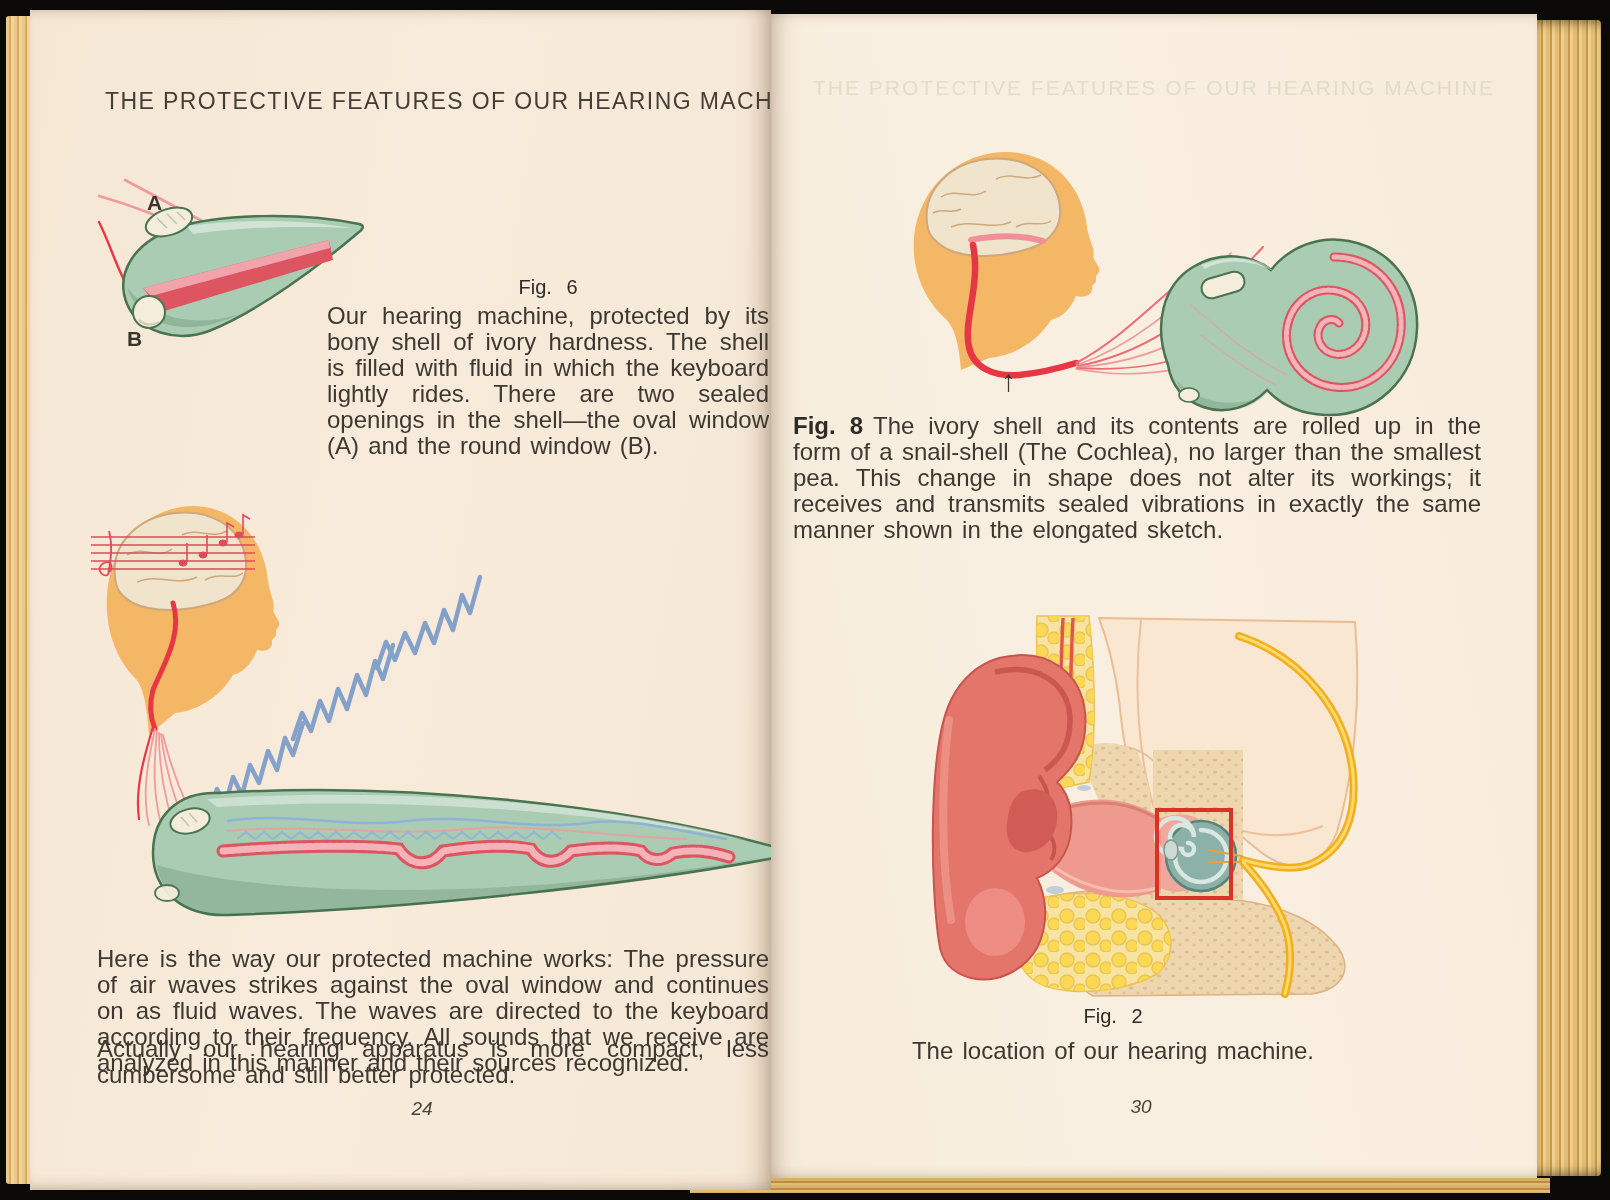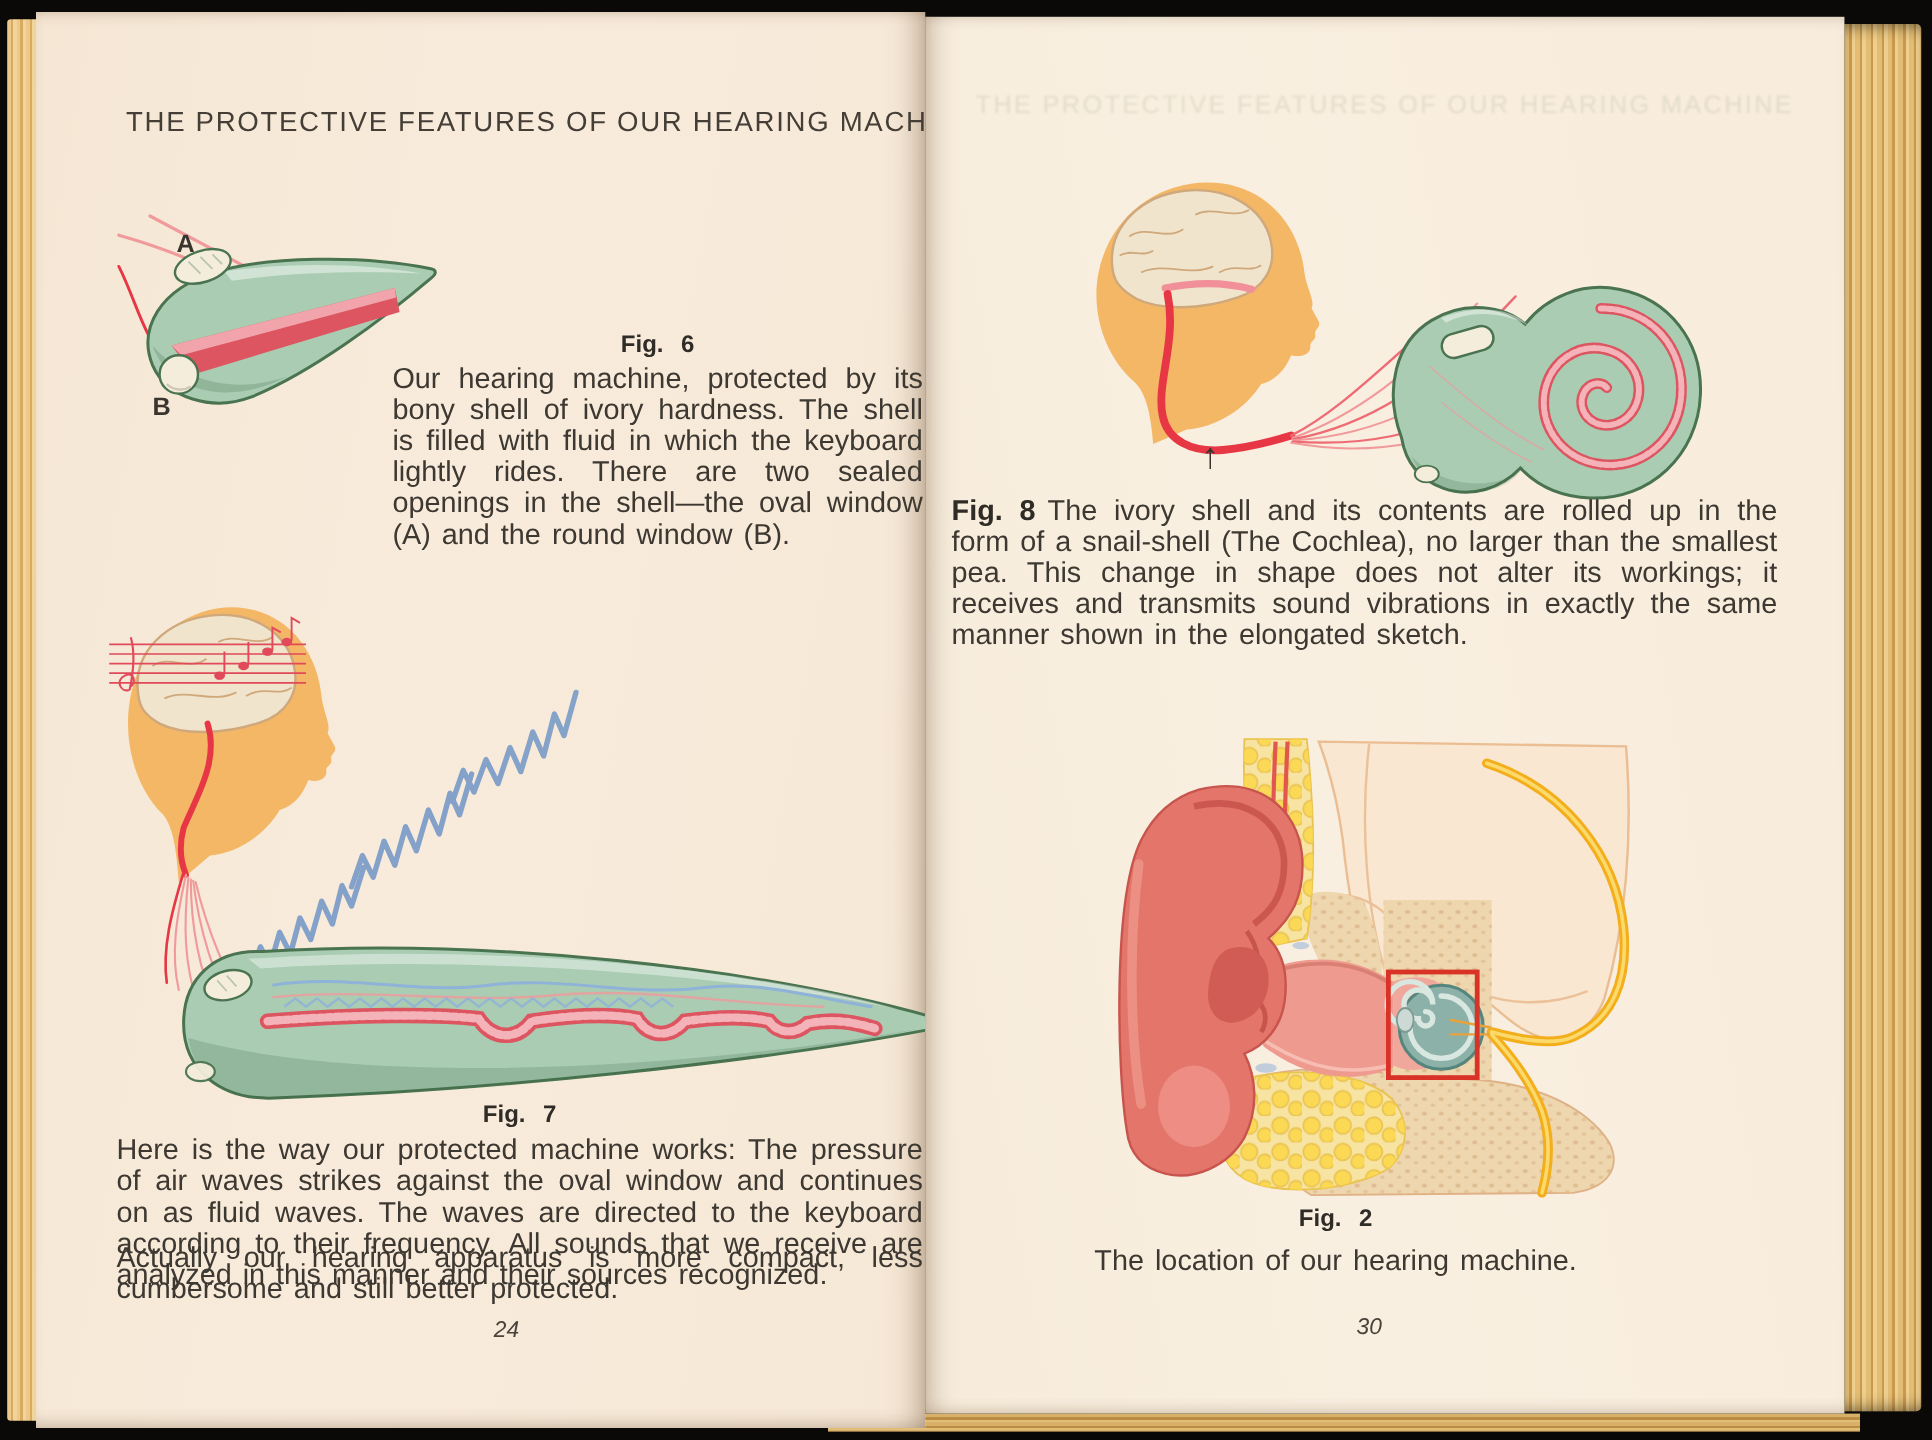--- a/index.html
+++ b/index.html
@@ -16,21 +16,21 @@
   .edge-left{left:6px;top:16px;width:24px;height:1168px;border-radius:3px 0 0 3px;
     background:repeating-linear-gradient(90deg,#ecc98b 0 3px,#d9ab60 3px 5px,#f0d49a 5px 8px);}
   .edge-right{left:1537px;top:20px;width:64px;height:1156px;border-radius:0 4px 4px 0;
     background:repeating-linear-gradient(90deg,#e3bd74 0 4px,#c99a4e 4px 6px,#efcf8e 6px 9px);
     box-shadow:inset 0 10px 12px -8px rgba(0,0,0,.5), inset 0 -10px 12px -8px rgba(0,0,0,.5);}
   .edge-bottom{left:690px;top:1178px;width:860px;height:15px;
     background:repeating-linear-gradient(180deg,#d8b068 0 3px,#b98c42 3px 5px,#e2bd78 5px 7px);}
   .heading{color:#443e37;font-size:23px;letter-spacing:1.4px;font-weight:400;white-space:nowrap;}
   .ghost{color:rgba(125,135,115,.17);filter:blur(.7px);font-size:21px;letter-spacing:2px;
     text-align:center;width:100%;white-space:nowrap;}
-  .figlabel{font-weight:700;font-size:20px;color:#2f2b26;word-spacing:9px;text-align:center;}
+  .figlabel{font-weight:400;font-size:20px;color:#2f2b26;word-spacing:9px;text-align:center;}
   .cap{font-size:24px;line-height:26px;color:#3d3831;text-align:justify;text-align-last:left;word-spacing:2.5px;}
   .cap b{color:#2f2b26;margin-right:10px;}
   .center{text-align:center;}
   .pagenum{font-size:19px;color:#49433b;text-align:center;font-style:italic;}
   .arrow-up{font-size:30px;color:#3a362f;line-height:1;}
   .marker{font-weight:700;font-size:21px;fill:#3a342e;font-family:"Liberation Sans",sans-serif;}
   svg{display:block;}
 </style>
 </head>
 <body>
@@ -125,21 +125,20 @@
         <path d="M140,346 C220,338 300,352 380,344 C450,338 520,352 600,354" style="stroke:var(--nerve-pink)" stroke-width="2" opacity=".8"></path>
         <path d="M150,354 l9,-7 l9,7 l9,-7 l9,7 l9,-7 l9,7 l9,-7 l9,7 l9,-7 l9,7 l9,-7 l9,7 l9,-7 l9,7 l9,-7 l9,7 l9,-7 l9,7 l9,-7 l9,7 l9,-7 l9,7 l9,-7 l9,7 l9,-7 l9,7 l9,-7 l9,7 l9,-7 l9,7 l9,-7 l9,7 l9,-7 l9,7 l9,-7 l9,7" stroke="#8fb2d8" stroke-width="2" opacity=".85"></path>
       </g>
 
       <g fill="none" stroke-linecap="round">
         <path d="M136,366 C210,360 280,360 312,364 C324,382 344,382 356,366 C396,360 424,360 444,364 C454,380 472,380 484,366 C514,362 536,362 554,366 C562,377 576,377 586,368 C606,364 622,366 642,372" style="stroke:var(--keyboard-red)" stroke-width="13"></path>
         <path d="M136,366 C210,360 280,360 312,364 C324,382 344,382 356,366 C396,360 424,360 444,364 C454,380 472,380 484,366 C514,362 536,362 554,366 C562,377 576,377 586,368 C606,364 622,366 642,372" style="stroke:var(--keyboard-light)" stroke-width="7" stroke-dasharray="4 3"></path>
       </g>
     </svg>
 
-    <div class="abs figlabel" style="left:67px;top:908px;width:672px">Fig. 7</div>
     <div class="abs cap" style="left:67px;top:936px;width:672px">Here is the way our protected machine works: The pressure of air waves strikes against the oval window and continues on as fluid waves. The waves are directed to the keyboard according to their frequency. All sounds that we receive are analyzed in this manner and their sources recognized.</div>
     <div class="abs cap" style="left:67px;top:1026px;width:672px">Actually our hearing apparatus is more compact, less cumbersome and still better protected.</div>
 
     <div class="abs pagenum" style="left:362px;top:1088px;width:60px">24</div>
   </div>
 
   <div class="page page-right">
 
     <div class="abs ghost" style="left:0;top:62px">THE PROTECTIVE FEATURES OF OUR HEARING MACHINE</div>
 
@@ -174,21 +173,21 @@
       <ellipse cx="318" cy="260" rx="10" ry="7" fill="#f4eddc" style="stroke:var(--shell-outline)" stroke-width="1.6"></ellipse>
       <g fill="none" style="stroke:var(--nerve-pink)" stroke-width="1.3" opacity=".7">
         <path d="M320,170 C350,196 380,222 416,240"></path>
           <path d="M330,200 C355,220 380,238 405,250"></path>
       </g>
     </svg>
 
     <div class="abs arrow-up" style="left:230px;top:352px">↑</div>
 
     <div class="abs cap" style="left:22px;top:399px;width:688px">
-      <b>Fig. 8</b><span>The ivory shell and its contents are rolled up in the form of a snail-shell (The Cochlea), no larger than the smallest pea. This change in shape does not alter its workings; it receives and transmits sound vibrations in exactly the same manner shown in the elongated sketch.</span>
+      <b>Fig. 8</b><span>The ivory shell and its contents are rolled up in the form of a snail-shell (The Cochlea), no larger than the smallest pea. This change in shape does not alter its workings; it receives and transmits sealed vibrations in exactly the same manner shown in the elongated sketch.</span>
     </div>
 
     <svg class="abs" style="left:132px;top:586px" width="460" height="400" viewBox="0 0 460 400">
       <defs>
         <pattern id="speck" width="14" height="12" patternUnits="userSpaceOnUse">
           <ellipse cx="4" cy="4" rx="2.2" ry="1.6" style="fill:var(--bone-speck)" opacity=".7"></ellipse>
           <ellipse cx="11" cy="9" rx="1.8" ry="1.4" style="fill:var(--bone-speck)" opacity=".55"></ellipse>
         </pattern>
         <pattern id="fat" width="26" height="22" patternUnits="userSpaceOnUse">
           <circle cx="8" cy="8" r="7" style="fill:var(--fat-yellow);stroke:var(--fat-outline)" stroke-width="1.5"></circle>

